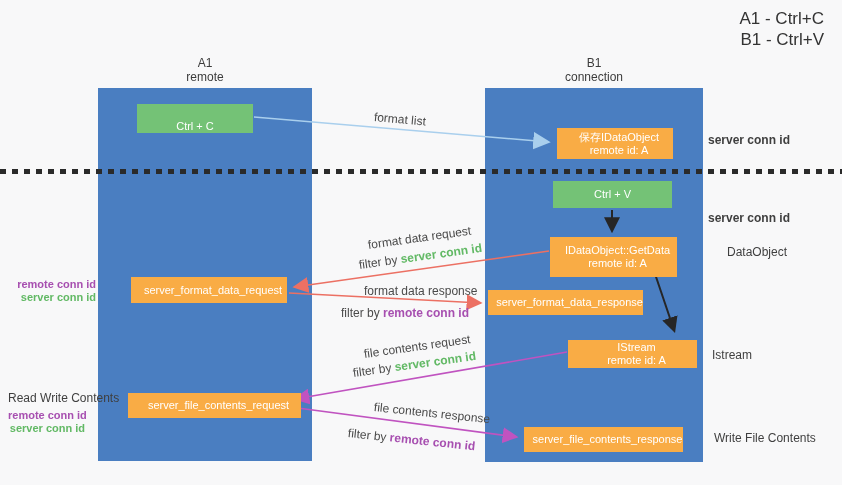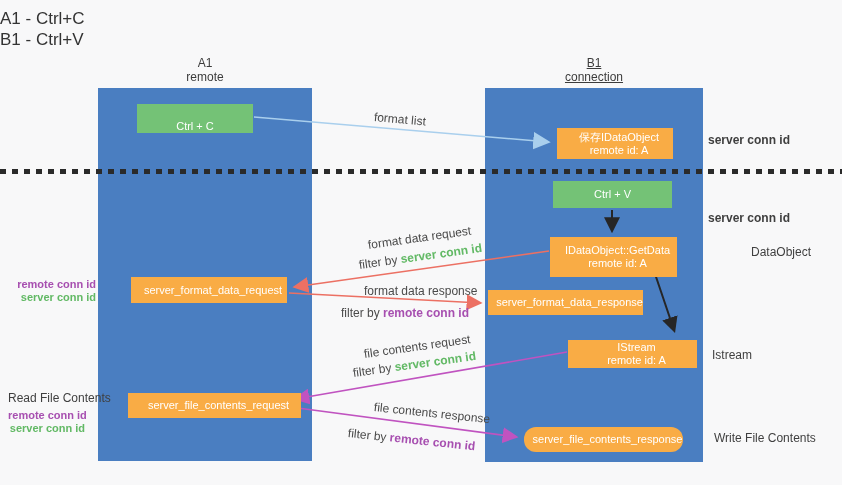--- a/index.html
+++ b/index.html
@@ -4,21 +4,21 @@
 <style>
   :root{
     --lane-blue:#4a7ec1; --box-green:#74c276; --box-orange:#f9ac45;
     --arrow-light-blue:#a9cfed; --arrow-black:#262626; --arrow-salmon:#ec7063;
     --arrow-magenta:#c053c0; --text-green:#62b965; --text-purple:#a74fb0;
     --text-dark:#4a4a4a; --background:#f8f8f9;
   }
   *{margin:0;padding:0;box-sizing:border-box;}
   body{font-family:"Liberation Sans",sans-serif;background:#e9e9e9;}
   .canvas{position:relative;width:842px;height:485px;background:var(--background,#f8f8f9);overflow:hidden;}
-  .title{position:absolute;left:0;top:8px;width:824px;text-align:left;font-size:17px;line-height:21px;color:#333;}
+  .title{position:absolute;left:0;top:8px;width:824px;text-align:right;font-size:17px;line-height:21px;color:#333;}
   .lane-header{position:absolute;top:56px;width:120px;text-align:center;font-size:12px;line-height:14px;color:#3c3c3c;z-index:3;}
   .lane{position:absolute;top:88px;background:var(--lane-blue,#4a7ec1);z-index:1;}
   .lane-a{left:98px;width:214px;height:373px;}
   .lane-b{left:485px;width:218px;height:374px;}
   .divider{position:absolute;left:0;top:169px;width:842px;height:5px;z-index:4;
     background:repeating-linear-gradient(90deg,#2a2a2a 0 6px,transparent 6px 12px);}
   .arrows{position:absolute;left:0;top:0;z-index:2;}
   .box{position:absolute;z-index:3;display:flex;flex-direction:column;align-items:center;justify-content:center;
     color:#fff;font-size:11px;line-height:13px;text-align:center;}
   .green{background:var(--box-green,#74c276);}
@@ -40,21 +40,21 @@
 
   <div class="title">
     <div>A1 - Ctrl+C</div>
     <div>B1 - Ctrl+V</div>
   </div>
 
   <div class="lane-header" style="left:145px;">
     <div>A1</div>
     <div>remote</div>
   </div>
-  <div class="lane-header" style="left:534px;text-decoration:underline;">
+  <div class="lane-header" style="left:534px;">
     <div>B1</div>
     <div>connection</div>
   </div>
 
   <div class="lane lane-a"></div>
   <div class="lane lane-b"></div>
 
   <div class="divider"></div>
 
   <svg class="arrows" width="842" height="485">
@@ -101,21 +101,21 @@
   <div class="box orange" style="left:131px;top:277px;width:156px;height:26px;">
     <span>server_format_data_request</span>
   </div>
   <div class="box orange" style="left:568px;top:340px;width:129px;height:28px;">
     <span>IStream</span>
     <span>remote id: A</span>
   </div>
   <div class="box orange" style="left:128px;top:393px;width:173px;height:25px;">
     <span>server_file_contents_request</span>
   </div>
-  <div class="box orange" style="left:524px;top:427px;width:159px;height:25px;border-radius:12px;">
+  <div class="box orange" style="left:524px;top:427px;width:159px;height:25px;">
     <span>server_file_contents_response</span>
   </div>
 
   <div class="elabel slant-dn2" style="left:374px;top:110px;">format list</div>
 
   <div class="elabel slant-up" style="left:368px;top:238px;">format data request</div>
   <div class="elabel slant-up" style="left:359px;top:258px;">
     <span>filter by </span><span class="g">server conn id</span>
   </div>
 
@@ -129,27 +129,27 @@
     <span>filter by </span><span class="g">server conn id</span>
   </div>
 
   <div class="elabel slant-dn" style="left:374px;top:400px;">file contents response</div>
   <div class="elabel slant-dn" style="left:348px;top:426px;">
     <span>filter by </span><span class="p">remote conn id</span>
   </div>
 
   <div class="side g" style="left:708px;top:133px;font-weight:bold;">server conn id</div>
   <div class="side g" style="left:708px;top:211px;font-weight:bold;">server conn id</div>
-  <div class="side" style="left:751px;top:245px;">DataObject</div>
+  <div class="side" style="left:727px;top:245px;">DataObject</div>
   <div class="side" style="left:712px;top:348px;">Istream</div>
   <div class="side" style="left:714px;top:431px;">Write File Contents</div>
 
   <div class="conn-block" style="left:8px;top:278px;width:88px;">
     <div class="p">remote conn id</div>
     <div class="g">server conn id</div>
   </div>
-  <div class="side" style="left:8px;top:391px;">Read File Contents</div>
+  <div class="side" style="left:8px;top:391px;">Read Write Contents</div>
   <div class="conn-block" style="left:8px;top:409px;width:77px;">
     <div class="p">remote conn id</div>
     <div class="g">server conn id</div>
   </div>
 
 </div>
 
 </body></html>

